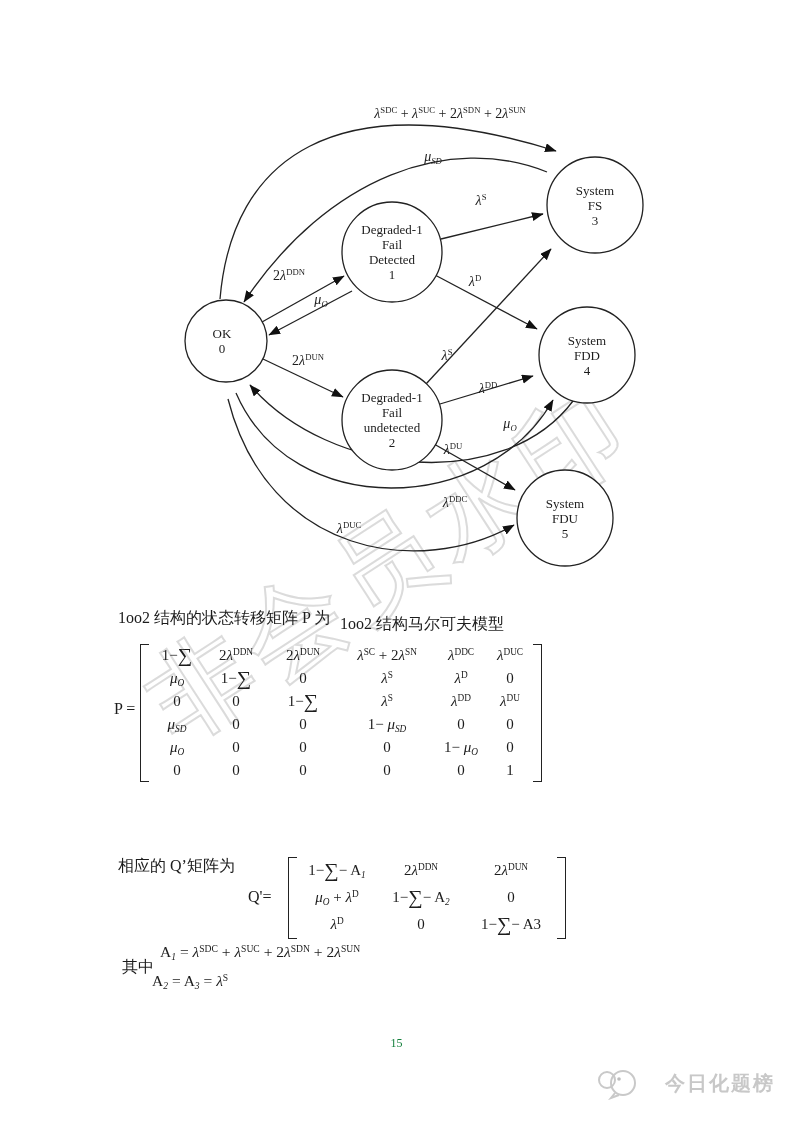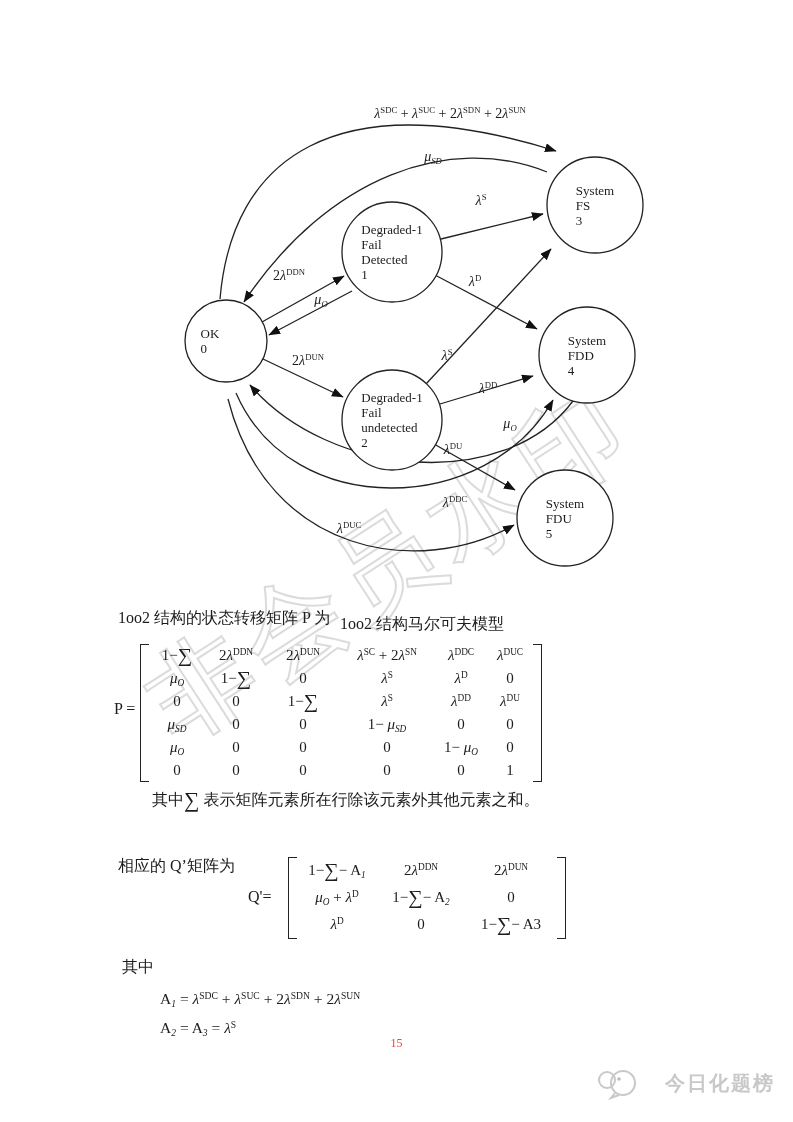--- a/index.html
+++ b/index.html
@@ -8,42 +8,42 @@
   
   .watermark{position:absolute;left:110px;top:488px;width:580px;height:135px;
              transform:rotate(-33deg);transform-origin:50% 50%;
              font-size:104px;letter-spacing:6px;white-space:nowrap;
              color:transparent;-webkit-text-stroke:2px rgba(190,190,190,0.55);
              font-family:"Liberation Serif","DejaVu Serif",serif;z-index:0;pointer-events:none;}
   .layer{position:absolute;left:0;top:0;width:793px;height:1122px;z-index:1;}
   svg.diagram{position:absolute;left:0;top:0;}
   
   .elabel{position:absolute;transform:translate(-50%,-50%);font-size:14px;white-space:nowrap;}
-  .nlabel{position:absolute;transform:translate(-50%,-50%);text-align:left;
+  .nlabel{position:absolute;transform:translate(-50%,-50%);text-align:center;
           font-size:13px;line-height:15px;white-space:nowrap;}
   
   .tk-t{font-style:normal;}
   .tk-i{font-style:italic;}
   .tk-sup{font-size:0.62em;position:relative;top:-0.55em;}
   .tk-sub{font-size:0.62em;position:relative;top:0.30em;font-style:italic;}
   .tk-sum{font-size:1.35em;line-height:0;position:relative;top:0.10em;}
   
   .tblock{position:absolute;font-size:16px;white-space:nowrap;}
   .caption{position:absolute;font-size:16px;white-space:nowrap;margin-top:32px;}
   
   .matrix{position:absolute;display:flex;align-items:stretch;}
   .br{width:8px;border:1.6px solid #222;}
   .br.l{border-right:none;}
   .br.r{border-left:none;}
   .mgrid{display:grid;align-items:center;}
   .mcell{text-align:center;font-size:15px;white-space:nowrap;}
   .mlab{position:absolute;font-size:16px;white-space:nowrap;}
-  .eq{position:absolute;font-size:15.5px;white-space:nowrap;margin-top:47px;}
+  .eq{position:absolute;font-size:15.5px;white-space:nowrap;}
   .pageno{position:absolute;left:0;top:1036px;width:793px;text-align:center;
-          font-size:12px;color:#ef4444;}
+          font-size:12px;color:#15803d;}
   
   .footer{position:absolute;right:18px;top:1066px;display:flex;align-items:center;z-index:2;}
   .footer .brand{font-family:"Liberation Sans","DejaVu Sans",sans-serif;
                  font-size:20px;font-weight:700;color:#c8c8c8;letter-spacing:2px;margin-left:24px;}
 </style>
 </head>
 <body>
 
 <div class="page">
 
@@ -77,21 +77,21 @@
 
         <circle cx="226" cy="341" r="41" fill="#fff"></circle>
         <circle cx="392" cy="252" r="50" fill="#fff"></circle>
         <circle cx="392" cy="420" r="50" fill="#fff"></circle>
         <circle cx="595" cy="205" r="48" fill="#fff"></circle>
         <circle cx="587" cy="355" r="48" fill="#fff"></circle>
         <circle cx="565" cy="518" r="48" fill="#fff"></circle>
       </g>
     </svg>
 
-    <div class="nlabel" style="left:210px;top:341px;">
+    <div class="nlabel" style="left:222px;top:341px;">
       <div>OK</div>
         <div>0</div>
     </div>
     <div class="nlabel" style="left:392px;top:252px;">
       <div>Degraded-1</div>
         <div>Fail</div>
       <div>Detected</div>
         <div>1</div>
     </div>
     <div class="nlabel" style="left:392px;top:420px;">
@@ -170,21 +170,20 @@
         <div class="mcell"><span class="tk-t">0</span></div>
         <div class="mcell"><span class="tk-t">0</span></div>
         <div class="mcell"><span class="tk-t">0</span></div>
         <div class="mcell"><span class="tk-t">0</span></div>
         <div class="mcell"><span class="tk-t">0</span></div>
         <div class="mcell"><span class="tk-t">1</span></div>
       </div>
       <div class="br r"></div>
     </div>
 
-    <div class="tblock" style="left:152px;top:790px;"><span class="tk-t">其中</span><span class="tk-sum">∑</span><span class="tk-t"> 表示矩阵元素所在行除该元素外其他元素之和。</span></div>
     <div class="tblock" style="left:118px;top:828px;margin-top:28px;">相应的 Q’矩阵为</div>
 
     <div class="mlab" style="left:248px;top:888px;">Q'=</div>
     <div class="matrix" style="left:288px;top:857px;height:82px;">
       <div class="br l"></div>
       <div class="mgrid" style="grid-template-columns:80px 88px 92px;grid-auto-rows:27px;">
         <div class="mcell"><span class="tk-t">1−</span><span class="tk-sum">∑</span><span class="tk-t">− A</span><span class="tk-sub">1</span></div>
         <div class="mcell"><span class="tk-t">2</span><span class="tk-i">λ</span><span class="tk-sup">DDN</span></div>
         <div class="mcell"><span class="tk-t">2</span><span class="tk-i">λ</span><span class="tk-sup">DUN</span></div>
         <div class="mcell"><span class="tk-i">μ</span><span class="tk-sub">O</span><span class="tk-t"> + </span><span class="tk-i">λ</span><span class="tk-sup">D</span></div>
@@ -192,21 +191,21 @@
         <div class="mcell"><span class="tk-t">0</span></div>
         <div class="mcell"><span class="tk-i">λ</span><span class="tk-sup">D</span></div>
         <div class="mcell"><span class="tk-t">0</span></div>
         <div class="mcell"><span class="tk-t">1−</span><span class="tk-sum">∑</span><span class="tk-t">− A3</span></div>
       </div>
       <div class="br r"></div>
     </div>
 
     <div class="tblock" style="left:122px;top:957px;">其中</div>
     <div class="eq" style="left:160px;top:943px;"><span class="tk-t">A</span><span class="tk-sub">1</span><span class="tk-t"> = </span><span class="tk-i">λ</span><span class="tk-sup">SDC</span><span class="tk-t"> + </span><span class="tk-i">λ</span><span class="tk-sup">SUC</span><span class="tk-t"> + 2</span><span class="tk-i">λ</span><span class="tk-sup">SDN</span><span class="tk-t"> + 2</span><span class="tk-i">λ</span><span class="tk-sup">SUN</span></div>
-    <div class="eq" style="left:160px;top:972px;"><span class="tk-t">A</span><span class="tk-sub">2</span><span class="tk-t"> = A</span><span class="tk-sub">3</span><span class="tk-t"> = </span><span class="tk-i">λ</span><span class="tk-sup">S</span></div>
+    <div class="eq" style="left:152px;top:972px;"><span class="tk-t">A</span><span class="tk-sub">2</span><span class="tk-t"> = A</span><span class="tk-sub">3</span><span class="tk-t"> = </span><span class="tk-i">λ</span><span class="tk-sup">S</span></div>
 
     <div class="pageno">15</div>
   </div>
 
   <div class="footer">
     <svg width="46" height="34" viewBox="0 0 46 34">
       <g fill="none" stroke="#c9c9c9" stroke-width="2">
         <circle cx="12" cy="14" r="8"></circle>
         <circle cx="28" cy="17" r="12"></circle>
         <path d="M20 27 L16 32 L24 29"></path>

